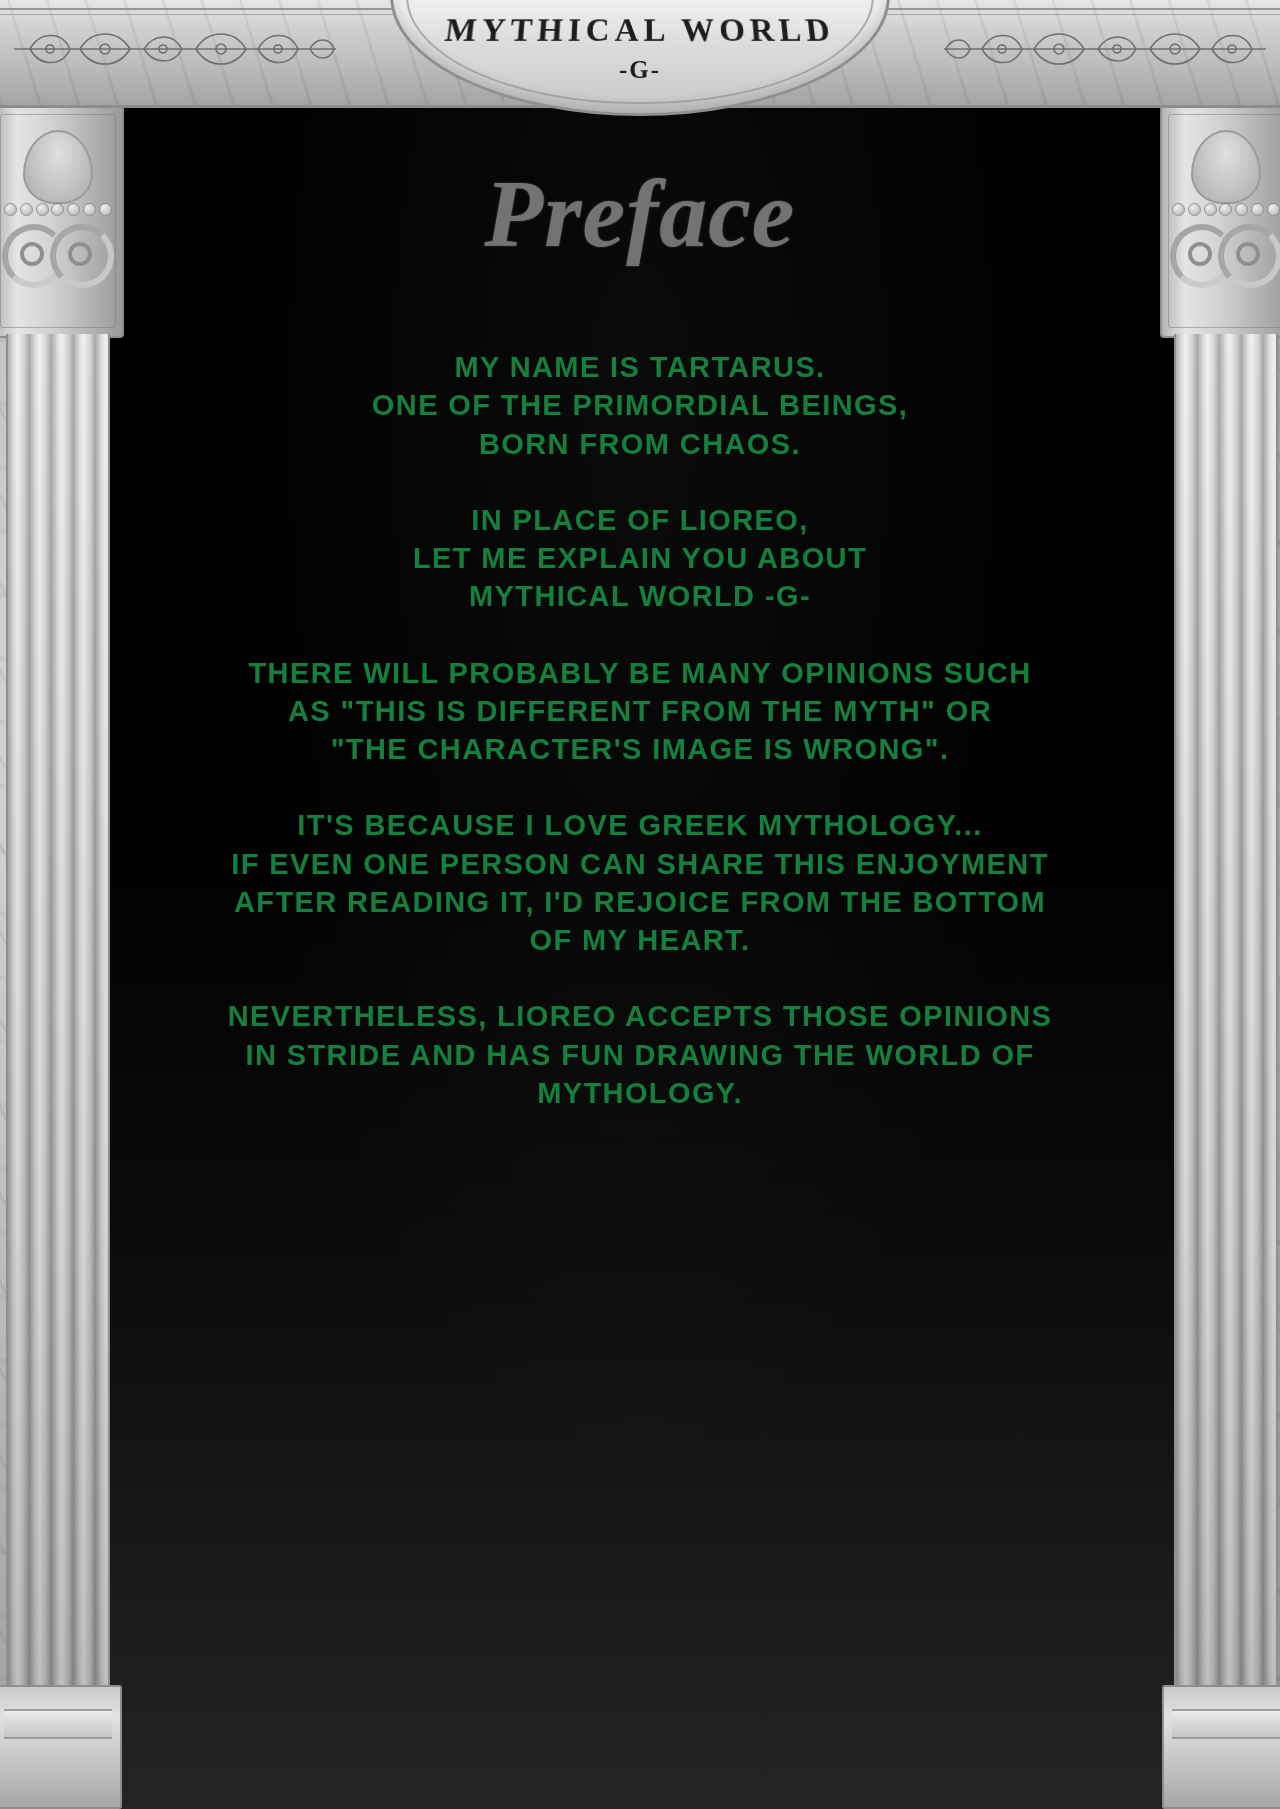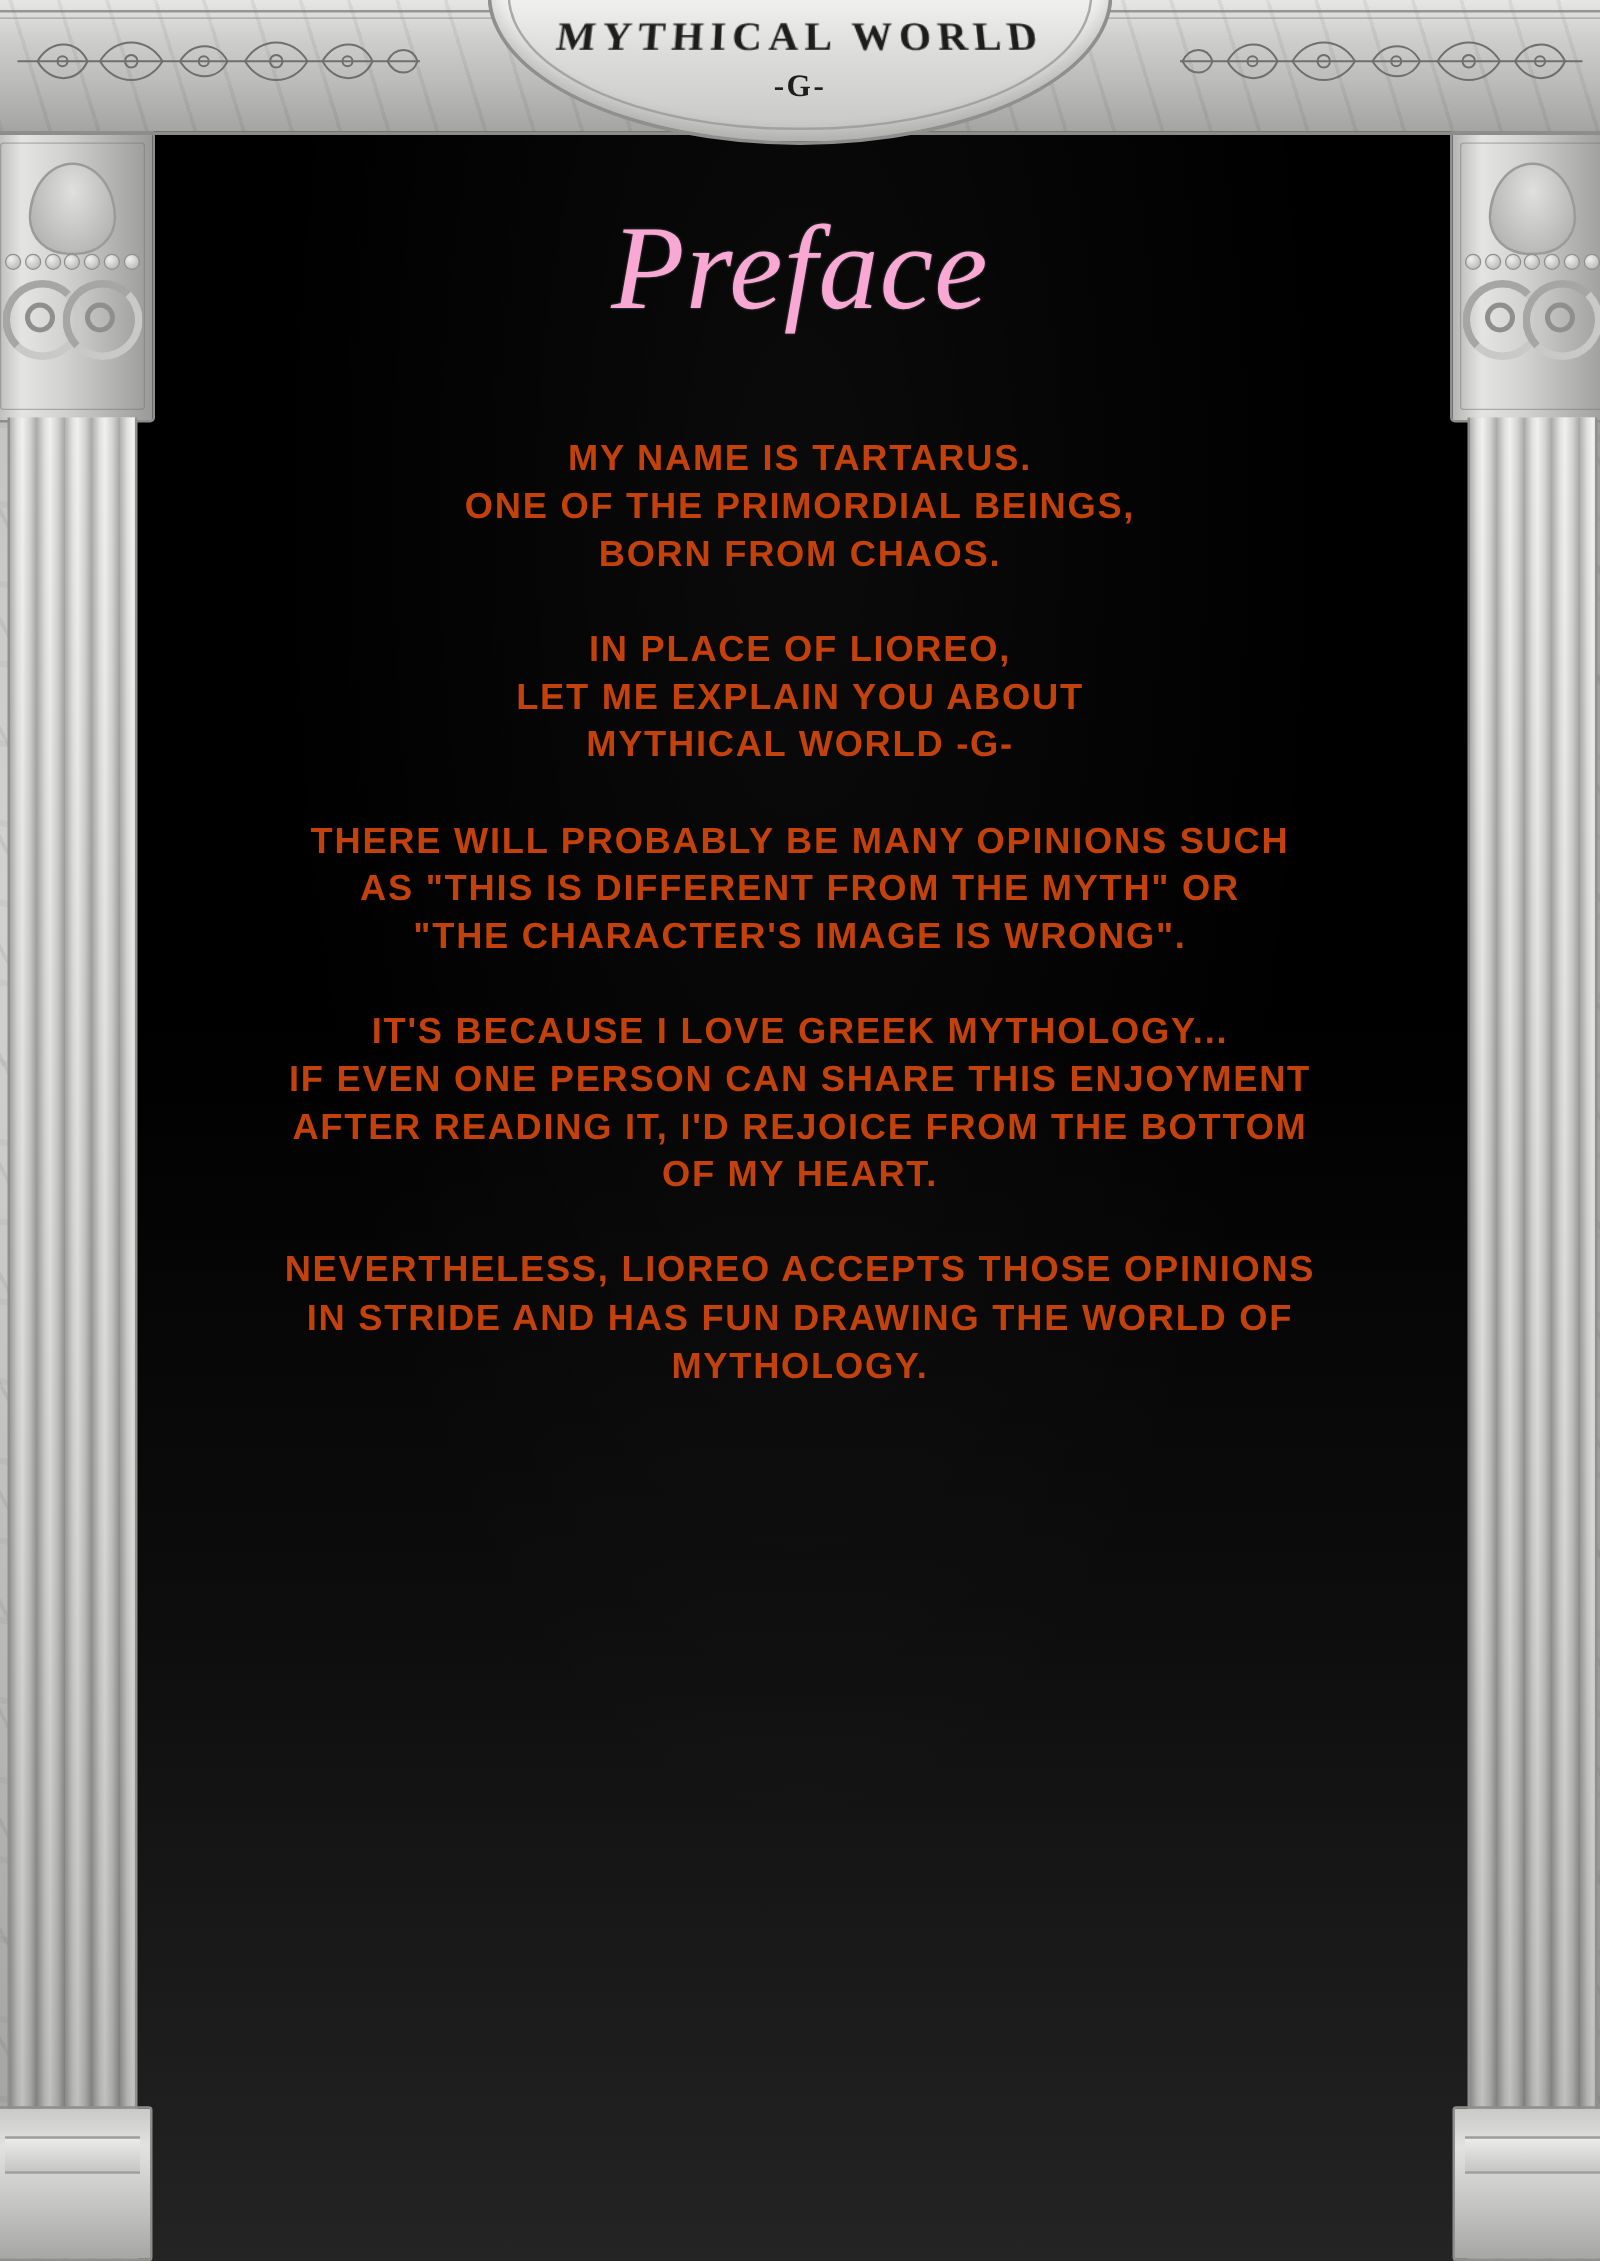--- a/index.html
+++ b/index.html
@@ -285,40 +285,40 @@
     height: 1705px;
     z-index: 7;
     color: #ffffff;
     text-align: center;
   }
 
   .preface-title {
     margin-top: 62px;
     font-family: "Liberation Serif", serif;
     font-style: italic;
-    font-weight: 400;
+    font-weight: 700;
     font-size: 96px;
     letter-spacing: 1px;
-    color: #f9a8d4;
+    color: #737373;
     line-height: 1;
     text-shadow: 0 0 2px rgba(255,255,255,.35);
   }
 
   .body-text {
     margin: 0 auto;
     padding-top: 86px;
     width: 1000px;
   }
   .para {
     font-family: "Liberation Sans", sans-serif;
     font-weight: 700;
     font-size: 29px;
     letter-spacing: 1.4px;
     line-height: 1.32;
-    color: #c2410c;
+    color: #15803d;
     margin: 0 0 38px 0;
     white-space: pre-line;
   }
 </style>
 </head>
 <body>
 
 <div class="page">
 
   <div class="stone-bg"></div>

